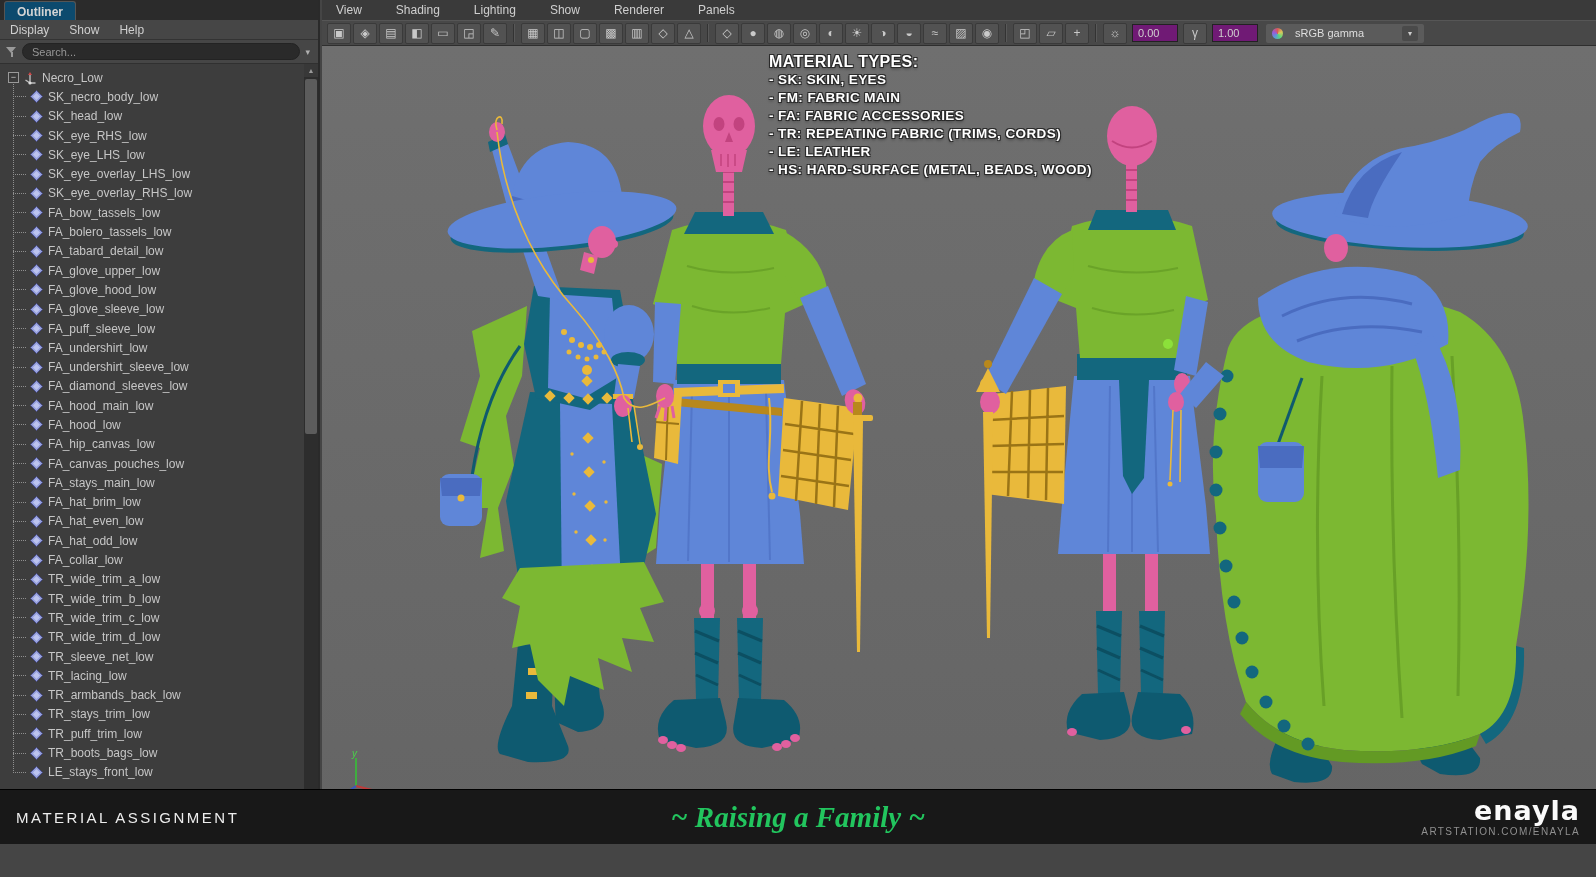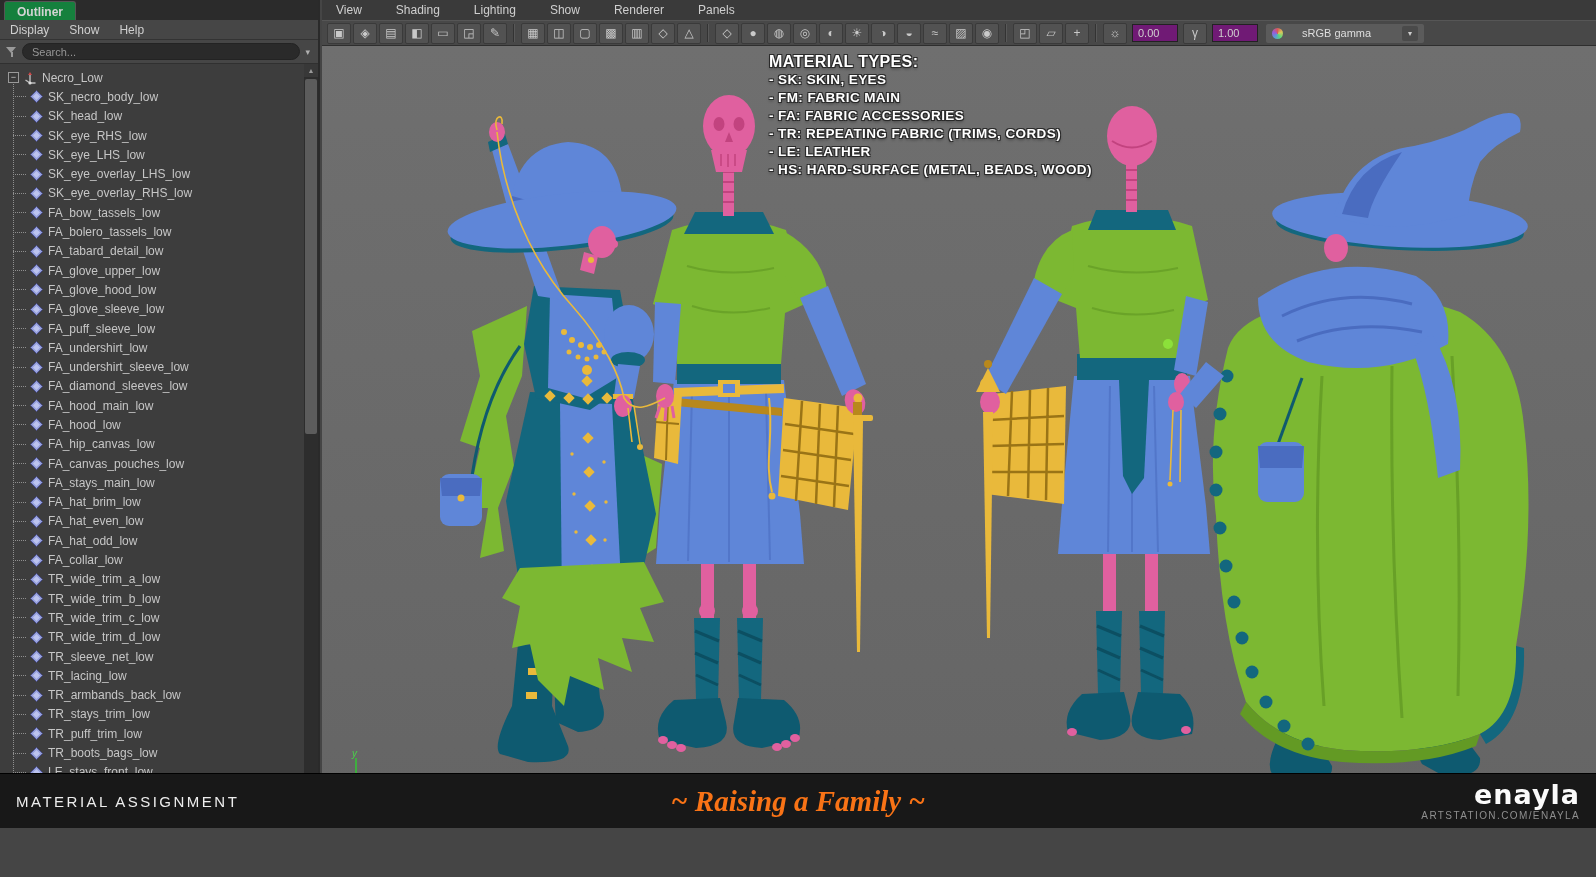--- a/index.html
+++ b/index.html
@@ -3,21 +3,21 @@
 <meta charset="utf-8">
 <style>
   * { margin:0; padding:0; box-sizing:border-box; }
   html,body { background:#222; }
   body { font-family:"Liberation Sans", sans-serif; }
   .app { position:relative; width:1596px; height:877px; background:#454545; overflow:hidden; }
 
   
   .outliner { position:absolute; left:0; top:0; width:320px; height:822px; background:#3d3d3d; border-right:2px solid #2a2a2a; display:flex; flex-direction:column; }
   .ol-header { height:20px; background:#2b2b2b; display:flex; align-items:flex-end; }
-  .ol-tab { margin-left:4px; padding:3px 12px 1px; background:#15803d; border:1px solid #555; border-bottom:none; border-radius:3px 3px 0 0; color:#d4d4d4; font-size:12px; font-weight:bold; }
+  .ol-tab { margin-left:4px; padding:3px 12px 1px; background:#0c4a6e; border:1px solid #555; border-bottom:none; border-radius:3px 3px 0 0; color:#d4d4d4; font-size:12px; font-weight:bold; }
   .ol-menubar { height:20px; background:#464646; border-bottom:1px solid #333; display:flex; align-items:center; gap:20px; padding-left:10px; }
   .menu-item { color:#cfcfcf; font-size:12px; cursor:default; }
   .search-row { height:24px; background:#464646; border-bottom:1px solid #303030; display:flex; align-items:center; padding:0 6px; gap:5px; }
   .funnel { width:11px; height:11px; position:relative; flex:none; }
   .funnel::before { content:""; position:absolute; left:0; top:1px; border-left:5.5px solid transparent; border-right:5.5px solid transparent; border-top:6px solid #9a9a9a; }
   .funnel::after { content:""; position:absolute; left:4.5px; top:6px; width:2px; height:5px; background:#9a9a9a; }
   .search-input { flex:1; height:17px; background:#2a2a2a; border:1px solid #232323; border-radius:9px; color:#bbb; font-size:11px; padding:0 9px; outline:none; font-family:"Liberation Sans", sans-serif; }
   .search-input::placeholder { color:#969696; }
   .search-chevron { color:#b0b0b0; font-size:9px; flex:none; padding-right:2px; }
   .tree { flex:1; position:relative; padding:4px 0 0 0; overflow:hidden; }
@@ -39,21 +39,21 @@
   .h-thumb::after { content:""; position:absolute; left:8%; right:8%; top:5px; border-top:2px dotted #7f7f7f; }
 
   
   .vp-panel { position:absolute; left:322px; top:0; width:1274px; height:822px; display:flex; flex-direction:column; }
   .vp-menubar { height:20px; background:#3a3a3a; display:flex; align-items:center; gap:34px; padding-left:14px; }
   .vp-toolbar { height:26px; background:#484848; border-top:1px solid #565656; border-bottom:1px solid #2e2e2e; display:flex; align-items:center; padding:0 5px; gap:2px; }
   .tb-btn { width:24px; height:21px; background:#525252; border:1px solid #3a3a3a; border-radius:2px; display:flex; align-items:center; justify-content:center; flex:none; }
   .tb-glyph { color:#c9c9c9; font-size:12px; line-height:1; }
   .tb-sep { width:2px; height:18px; margin:0 4px; border-left:1px solid #333; border-right:1px solid #585858; flex:none; }
   .tb-field { width:46px; height:18px; background:#701a75; border:1px solid #222; color:#cfcfcf; font-size:11px; display:flex; align-items:center; padding:0 5px; margin:0 3px; flex:none; }
-  .tb-dropdown { width:158px; height:19px; background:#5b5b5b; border-radius:2px; color:#dedede; font-size:11px; display:flex; align-items:center; gap:19px; padding:0 6px; margin-left:3px; flex:none; }
+  .tb-dropdown { width:158px; height:19px; background:#5b5b5b; border-radius:2px; color:#dedede; font-size:11px; display:flex; align-items:center; gap:12px; padding:0 6px; margin-left:3px; flex:none; }
   .gamut-dot { width:11px; height:11px; border-radius:50%; background:conic-gradient(#d85a5a, #d8c85a, #5ad87c, #5a9ad8, #9a5ad8, #d85a5a); flex:none; }
   .dd-arrow { margin-left:auto; width:16px; height:15px; background:#4a4a4a; border-radius:2px; color:#ccc; font-size:8px; text-align:center; line-height:15px; }
 
   .viewport { flex:1; position:relative; background:linear-gradient(#6f6f6f,#656565); overflow:hidden; }
   .viewport svg.scene { position:absolute; inset:0; width:100%; height:100%; }
 
   .annotation { position:absolute; left:447px; top:6px; color:#fff; font-weight:bold; letter-spacing:0.4px;
     text-shadow:-1px -1px 0 #2a2a2a, 1px -1px 0 #2a2a2a, -1px 1px 0 #2a2a2a, 1px 1px 0 #2a2a2a, 0 2px 3px rgba(0,0,0,.45); }
   .annotation .ann-title { font-size:16px; line-height:19px; }
   .annotation .ann-line { font-size:13.5px; line-height:18px; }
@@ -62,23 +62,23 @@
 
   
   .m-skin { fill:var(--skin); } .m-skin-d { fill:#c2437f; }
   .m-green { fill:var(--fabric-main); } .m-green-d { fill:#639a24; }
   .m-blue { fill:var(--fabric-accessories); } .m-blue-d { fill:#4a6cc0; }
   .m-teal { fill:var(--repeating-fabric); } .m-dteal { fill:var(--leather); }
   .m-gold { fill:var(--hard-surface); } .m-gold-d { fill:#b8881c; }
   .thread { stroke:var(--hard-surface); stroke-width:1.6; fill:none; }
 
   
-  .footer { position:absolute; left:0; top:773px; width:1596px; height:55px; background:#181818; border-top:1px solid #000; display:flex; align-items:center; padding:0 16px; }
+  .footer { position:absolute; left:0; top:789px; width:1596px; height:55px; background:#181818; border-top:1px solid #000; display:flex; align-items:center; padding:0 16px; }
   .footer-left { color:#ededed; font-size:15px; letter-spacing:2.5px; }
-  .footer-center { position:absolute; left:50%; transform:translateX(-50%); color:#f97316; font-family:"Liberation Serif", serif; font-style:italic; font-weight:bold; font-size:29px; }
+  .footer-center { position:absolute; left:50%; transform:translateX(-50%); color:#22c55e; font-family:"Liberation Serif", serif; font-style:italic; font-weight:bold; font-size:29px; }
   .footer-right { margin-left:auto; text-align:right; }
   .artist-logo { color:#fafafa; font-family:"DejaVu Sans", sans-serif; font-weight:800; font-size:27px; line-height:26px; letter-spacing:1px; }
   .artist-sub { color:#8f8f8f; font-size:10px; letter-spacing:1.4px; margin-top:2px; }
 </style>
 </head>
 <body>
 
 <div class="app">
 
   <div class="outliner">

